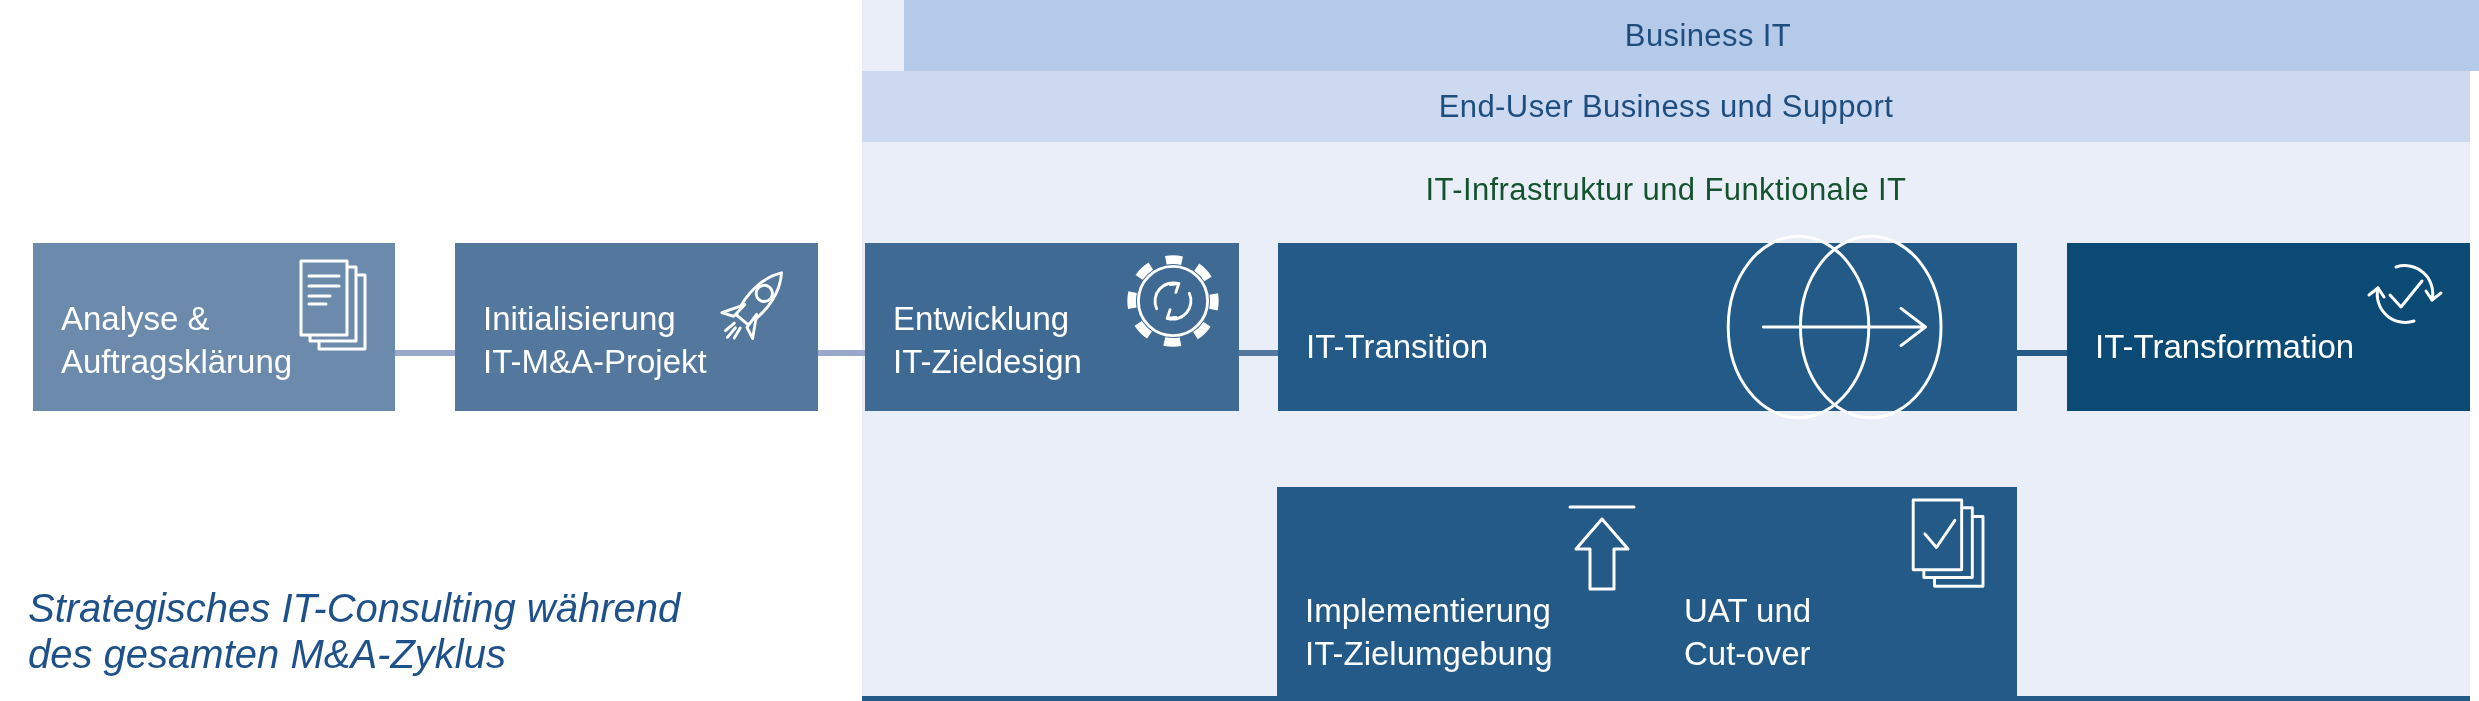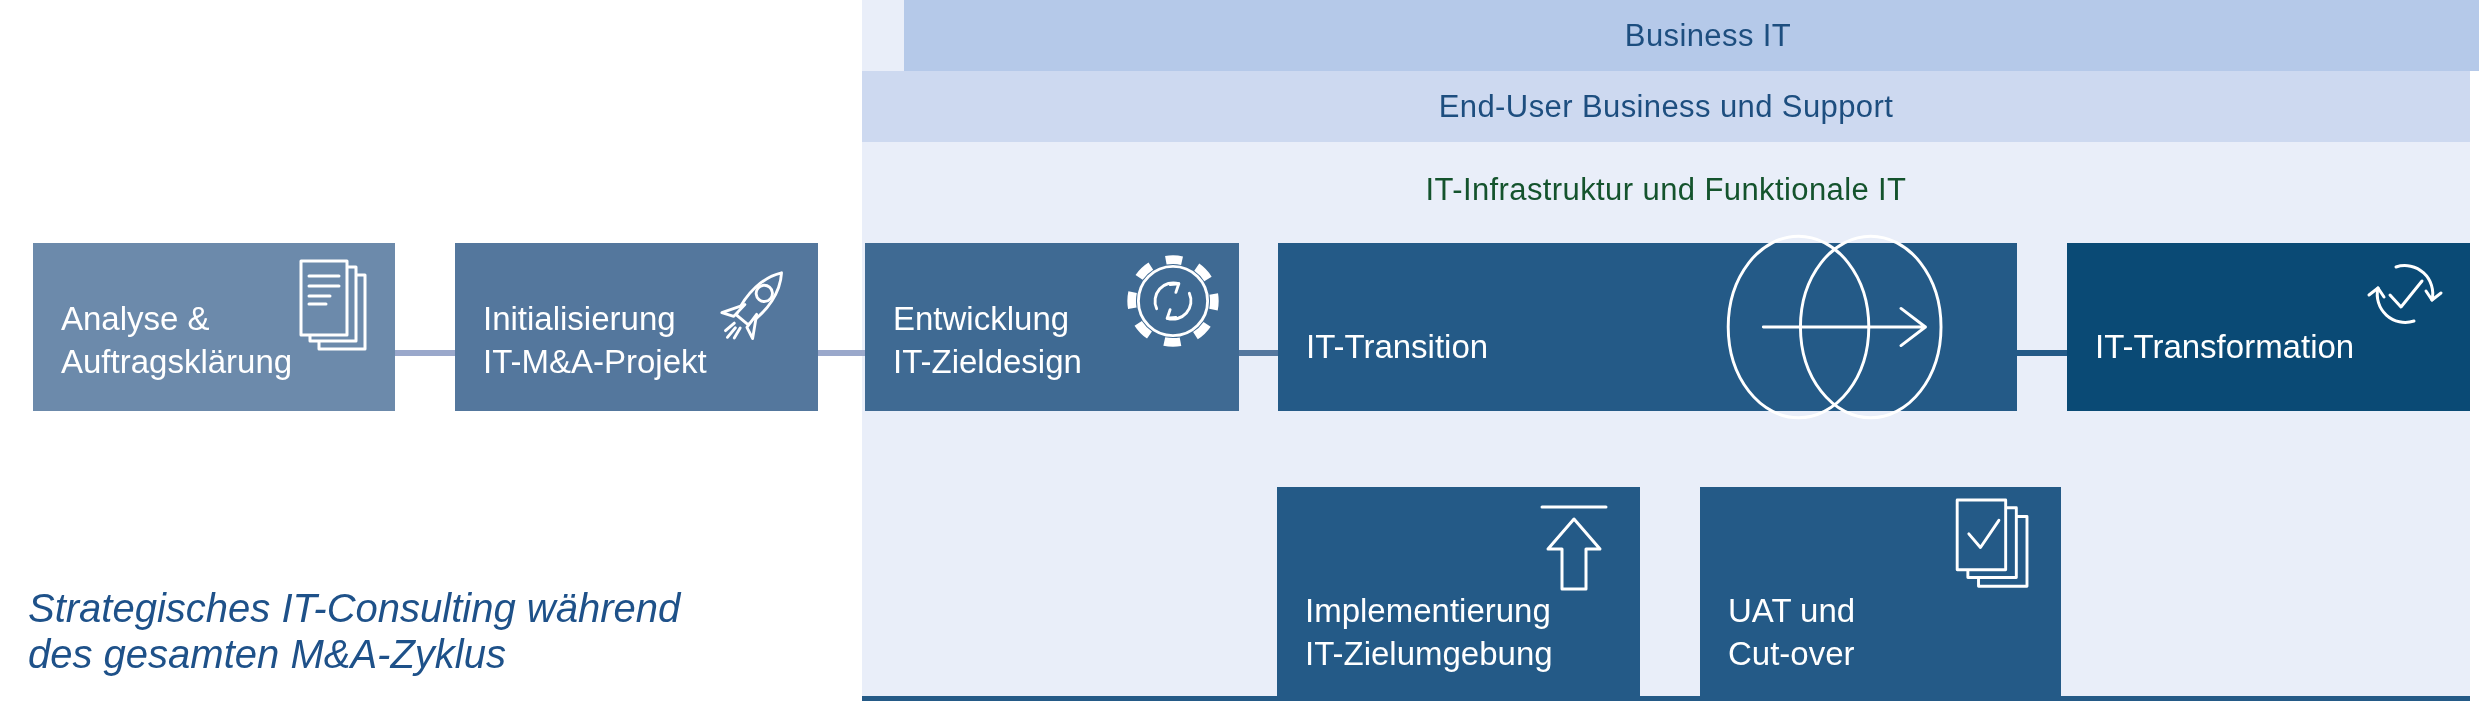--- a/index.html
+++ b/index.html
@@ -18,21 +18,21 @@
   #band-3{top:142px;height:95px;background:transparent;}
   
   .box{top:243px;height:168px;}
   #box-1{left:33px;width:362px;}
   #box-2{left:455px;width:363px;}
   #box-3{left:865px;width:358px;padding-left:16px;}
   #box-4{left:1278px;width:739px;}
   #box-5{left:2067px;width:403px;}
   .subbox{top:487px;height:214px;}
   #sub-1{left:1277px;width:363px;}
-  #sub-2{left:1656px;width:361px;margin-left:44px;}
+  #sub-2{left:1656px;width:361px;}
   .lbl{position:absolute;left:28px;bottom:28px;font-size:33px;line-height:43px;
        color:#ffffff;white-space:pre-line;}
   #box-4 .lbl,#box-5 .lbl{bottom:auto;top:calc(50% + 19px);transform:translateY(-50%);}
   .subbox .lbl{bottom:26px;}
   
   .conn{top:350px;height:6px;}
   #conn-1{left:395px;width:60px;}
   #conn-2{left:818px;width:47px;}
   #conn-3{left:1223px;width:55px;}
   #conn-4{left:2017px;width:50px;}
@@ -134,21 +134,21 @@
       <path class="st" stroke-width="3" d="M30 12 A28 28 0 0 1 66 45"></path>
       <path class="st" stroke-width="3" d="M66 45 l-6 -9 M66 45 l9 -7"></path>
       <path class="st" stroke-width="3" d="M48 66 A28 28 0 0 1 12 33"></path>
       <path class="st" stroke-width="3" d="M12 33 l6 9 M12 33 l-9 7"></path>
       <path class="st" stroke-width="4.5" d="M24 40 L35 52 L56 26"></path>
     </svg>
   </span>
   <span class="lbl">IT-Transformation</span>
 </div>
 
-<div id="sub-1" class="abs subbox" style="background: rgb(36, 90, 135); color: rgb(36, 90, 135);">
+<div id="sub-1" class="abs subbox" style="background: rgb(36, 90, 135); color: rgb(36, 90, 135); padding-left: 28px;">
   <span class="icon">
     <svg width="76" height="98" viewBox="0 0 76 98">
       <path class="st" stroke-width="4" d="M6 4 H 70"></path>
       <path class="st" stroke-width="3.2" d="M38 16 L64 46 L50 46 L50 86 L26 86 L26 46 L12 46 Z"></path>
     </svg>
   </span>
   <span class="lbl">Implementierung
 IT-Zielumgebung</span>
 </div>
 

